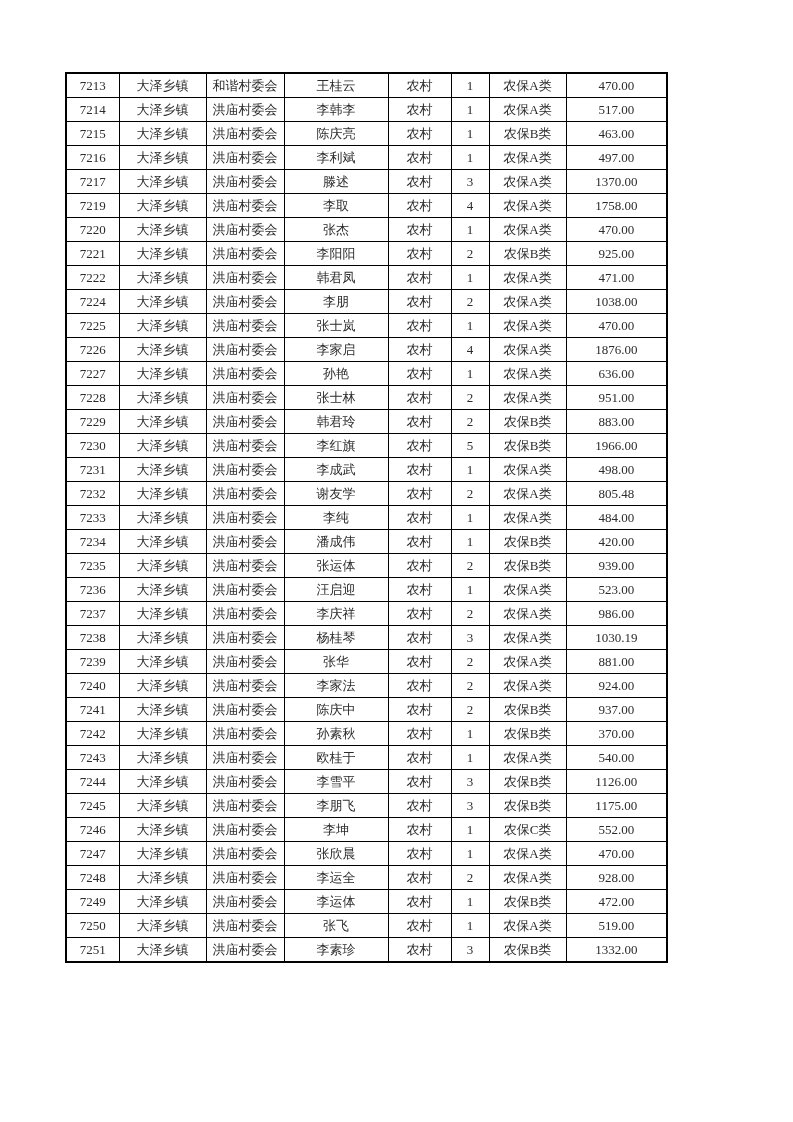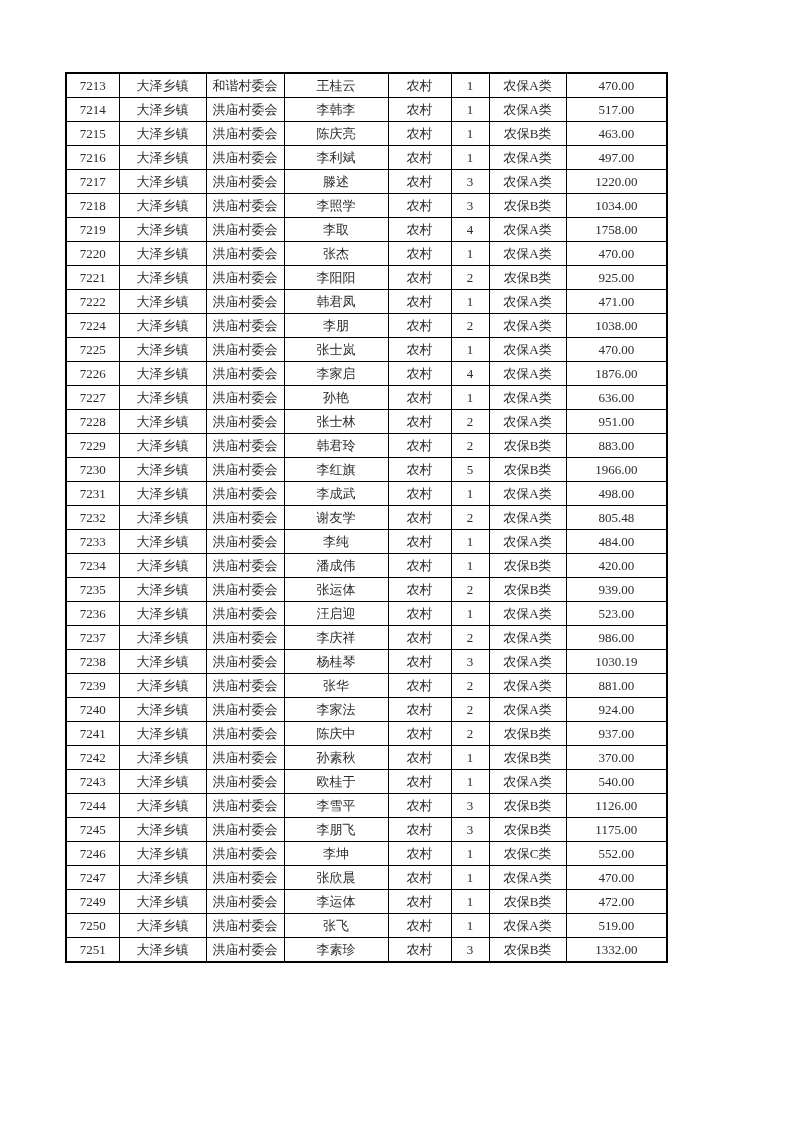--- a/index.html
+++ b/index.html
@@ -103,31 +103,21 @@
           <td>497.00</td>
         </tr>
         <tr>
           <td>7217</td>
           <td>大泽乡镇</td>
           <td>洪庙村委会</td>
           <td>滕述</td>
           <td>农村</td>
           <td>3</td>
           <td>农保A类</td>
-          <td>1220.00</td>
-        </tr>
-        <tr>
-          <td>7218</td>
-          <td>大泽乡镇</td>
-          <td>洪庙村委会</td>
-          <td>李照学</td>
-          <td>农村</td>
-          <td>3</td>
-          <td>农保B类</td>
-          <td>1034.00</td>
+          <td>1370.00</td>
         </tr>
         <tr>
           <td>7219</td>
           <td>大泽乡镇</td>
           <td>洪庙村委会</td>
           <td>李取</td>
           <td>农村</td>
           <td>4</td>
           <td>农保A类</td>
           <td>1758.00</td>
@@ -394,20 +384,30 @@
         </tr>
         <tr>
           <td>7247</td>
           <td>大泽乡镇</td>
           <td>洪庙村委会</td>
           <td>张欣晨</td>
           <td>农村</td>
           <td>1</td>
           <td>农保A类</td>
           <td>470.00</td>
+        </tr>
+        <tr>
+          <td>7248</td>
+          <td>大泽乡镇</td>
+          <td>洪庙村委会</td>
+          <td>李运全</td>
+          <td>农村</td>
+          <td>2</td>
+          <td>农保A类</td>
+          <td>928.00</td>
         </tr>
         <tr>
           <td>7249</td>
           <td>大泽乡镇</td>
           <td>洪庙村委会</td>
           <td>李运体</td>
           <td>农村</td>
           <td>1</td>
           <td>农保B类</td>
           <td>472.00</td>

